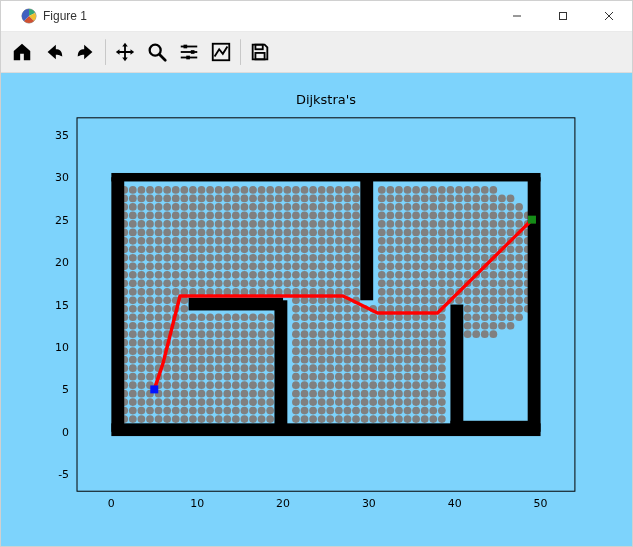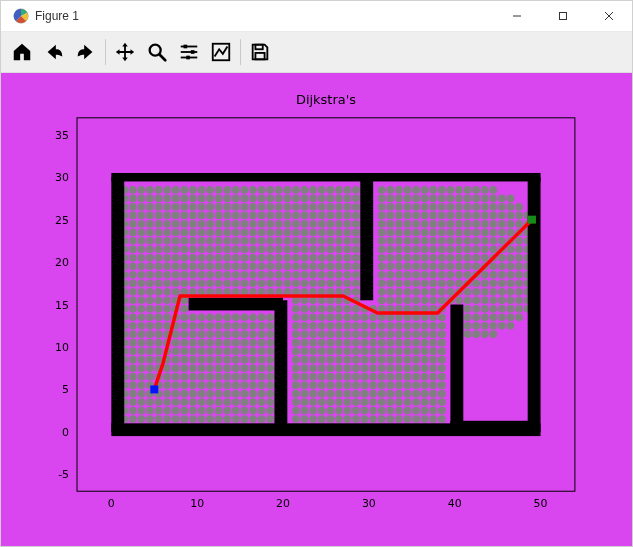--- a/index.html
+++ b/index.html
@@ -19,21 +19,21 @@
     flex-direction: column;
     background: #ffffff;
     border: 1px solid #d0d0d0;
     box-sizing: border-box;
   }
   .titlebar {
     height: 30px;
     display: flex;
     align-items: center;
     background: #ffffff;
-    padding-left: 12px;
+    padding-left: 20px;
     border-bottom: 1px solid #eaeaea;
   }
   .titlebar .app-icon {
     width: 16px;
     height: 16px;
     margin-right: 6px;
   }
   .titlebar .title {
     color: #333;
     flex: 0 0 auto;
@@ -68,21 +68,21 @@
   .tbtn svg { width: 22px; height: 22px; }
   .tbtn.sep {
     width: 1px;
     height: 26px;
     background: #c8c8c8;
     margin: 0 2px;
   }
   .plotarea {
     flex: 1 1 auto;
     position: relative;
-    background: #d946ef;
+    background: #7dd3fc;
   }
   svg.plot {
     position: absolute;
     left: 0; top: 0;
     width: 100%; height: 100%;
   }
   .axis text {
     font-family: "DejaVu Sans", "Segoe UI", sans-serif;
     font-size: 11px;
     fill: #000;

